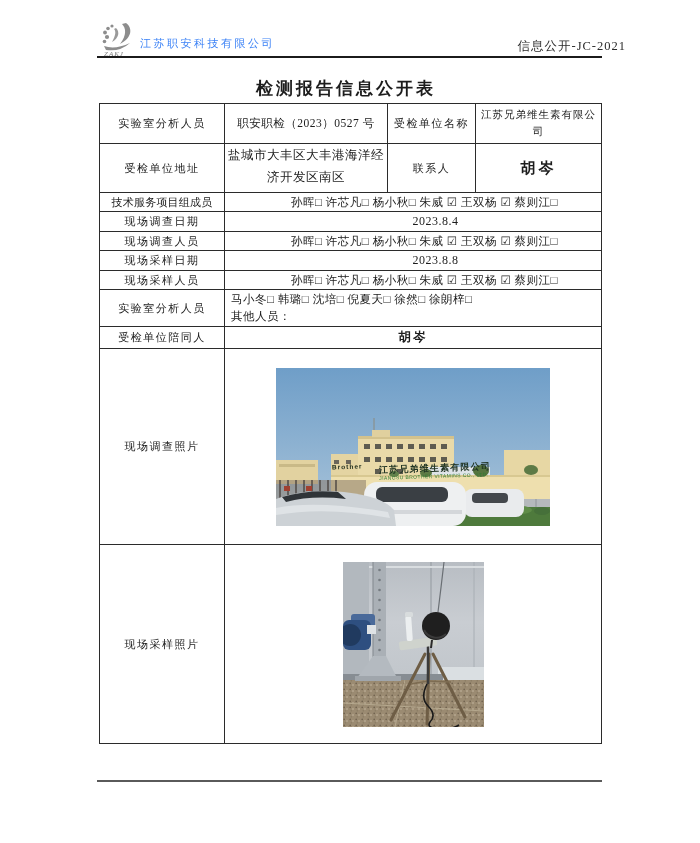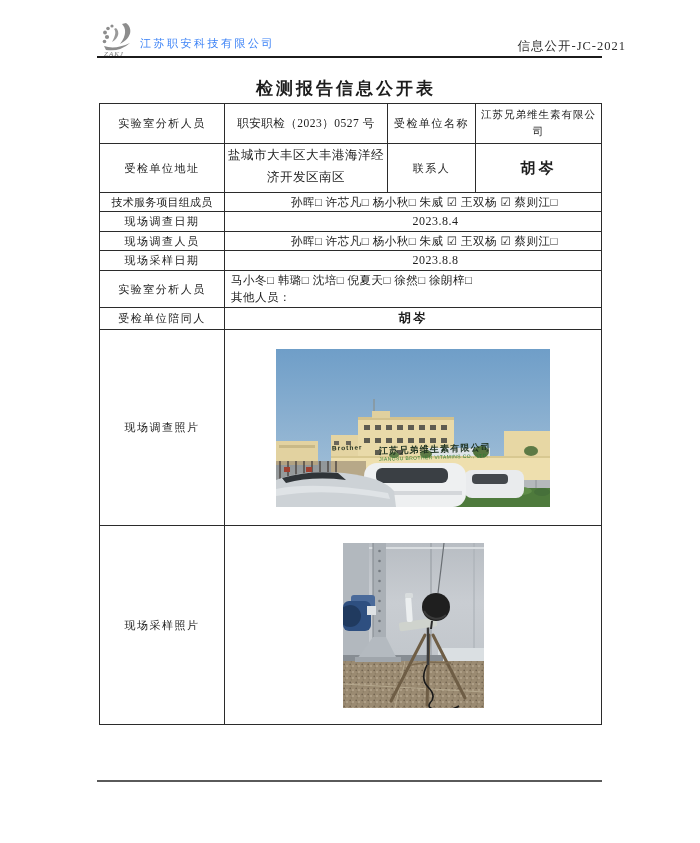--- a/index.html
+++ b/index.html
@@ -98,20 +98,24 @@
           <td class="lbl" style="height:17px">现场调查日期</td>
           <td class="date-val" colspan="3">2023.8.4</td>
         </tr>
         <tr>
           <td class="lbl" style="height:16px">现场调查人员</td>
           <td class="chk" colspan="3">孙晖□ 许芯凡□ 杨小秋□ 朱威 ☑ 王双杨 ☑ 蔡则江□</td>
         </tr>
         <tr>
           <td class="lbl" style="height:17px">现场采样日期</td>
           <td class="date-val" colspan="3">2023.8.8</td>
+        </tr>
+        <tr>
+          <td class="lbl" style="height:16px">现场采样人员</td>
+          <td class="chk" colspan="3">孙晖□ 许芯凡□ 杨小秋□ 朱威 ☑ 王双杨 ☑ 蔡则江□</td>
         </tr>
         <tr>
           <td class="lbl" style="height:34px">实验室分析人员</td>
           <td class="lab-cell" colspan="3">
             <div>马小冬□ 韩璐□ 沈培□ 倪夏天□ 徐然□ 徐朗梓□</div>
             <div>其他人员：</div>
           </td>
         </tr>
         <tr>
           <td class="lbl" style="height:19px">受检单位陪同人</td>

